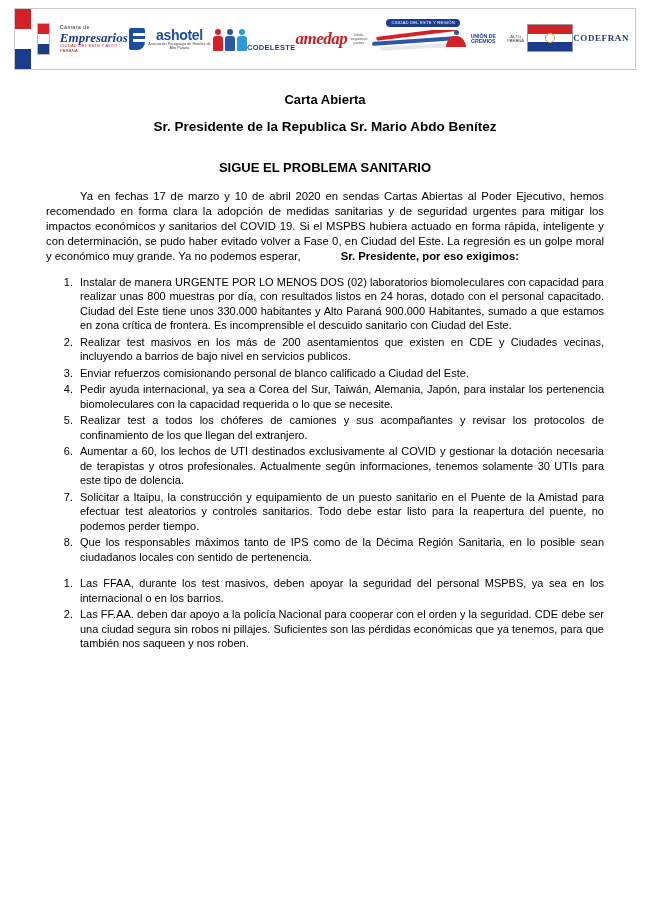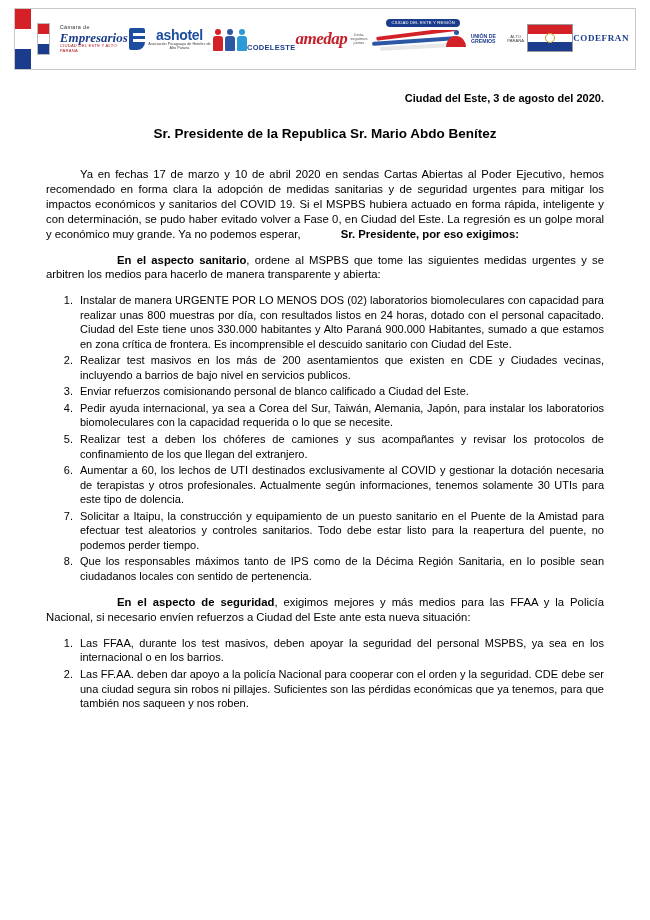--- a/index.html
+++ b/index.html
@@ -263,49 +263,44 @@
             <span class="seal"></span>
           </div>
         <div class="t1">CODEFRAN</div>
       </div>
 
     </div>
   </div>
 
   <div class="doc">
 
-    <div class="date-line">Ciudad del Este, 3 de agosto del 2020.</div>
 
     <div class="title-block">
+      <div class="title1">Carta Abierta</div>
       <div class="title2">Sr. Presidente de la Republica Sr. Mario Abdo Benítez</div>
+      <div class="title3">SIGUE EL PROBLEMA SANITARIO</div>
     </div>
 
     <p class="body indent">
       <span>Ya en fechas 17 de marzo y 10 de abril 2020 en sendas Cartas Abiertas al Poder Ejecutivo, hemos recomendado en forma clara la adopción de medidas sanitarias y de seguridad urgentes para mitigar los impactos económicos y sanitarios del COVID 19. Si el MSPBS hubiera actuado en forma rápida, inteligente y con determinación, se pudo haber evitado volver a Fase 0, en Ciudad del Este. La regresión es un golpe moral y económico muy grande. Ya no podemos esperar,</span>
       <span class="b">Sr. Presidente, por eso exigimos:</span>
     </p>
 
-    <p class="body indent">
-      <span class="b">En el aspecto sanitario</span><span>, ordene al MSPBS que tome las siguientes medidas urgentes y se arbitren los medios para hacerlo de manera transparente y abierta:</span>
-    </p>
 
     <ol class="items">
       <li>Instalar de manera URGENTE POR LO MENOS DOS (02) laboratorios biomoleculares con capacidad para realizar unas 800 muestras por día, con resultados listos en 24 horas, dotado con el personal capacitado. Ciudad del Este tiene unos 330.000 habitantes y Alto Paraná 900.000 Habitantes, sumado a que estamos en zona crítica de frontera. Es incomprensible el descuido sanitario con Ciudad del Este.</li>
       <li>Realizar test masivos en los más de 200 asentamientos que existen en CDE y Ciudades vecinas, incluyendo a barrios de bajo nivel en servicios publicos.</li>
       <li>Enviar refuerzos comisionando personal de blanco calificado a Ciudad del Este.</li>
-      <li>Pedir ayuda internacional, ya sea a Corea del Sur, Taiwán, Alemania, Japón, para instalar los laboratorios biomoleculares con la capacidad requerida o lo que se necesite.</li>
-      <li>Realizar test a deben los chóferes de camiones y sus acompañantes y revisar los protocolos de confinamiento de los que llegan del extranjero.</li>
+      <li>Pedir ayuda internacional, ya sea a Corea del Sur, Taiwán, Alemania, Japón, para instalar los pertenencia biomoleculares con la capacidad requerida o lo que se necesite.</li>
+      <li>Realizar test a todos los chóferes de camiones y sus acompañantes y revisar los protocolos de confinamiento de los que llegan del extranjero.</li>
       <li>Aumentar a 60, los lechos de UTI destinados exclusivamente al COVID y gestionar la dotación necesaria de terapistas y otros profesionales. Actualmente según informaciones, tenemos solamente 30 UTIs para este tipo de dolencia.</li>
       <li>Solicitar a Itaipu, la construcción y equipamiento de un puesto sanitario en el Puente de la Amistad para efectuar test aleatorios y controles sanitarios. Todo debe estar listo para la reapertura del puente, no podemos perder tiempo.</li>
       <li>Que los responsables máximos tanto de IPS como de la Décima Región Sanitaria, en lo posible sean ciudadanos locales con sentido de pertenencia.</li>
     </ol>
 
-    <p class="body indent">
-      <span class="b">En el aspecto de seguridad</span><span>, exigimos mejores y más medios para las FFAA y la Policía Nacional, si necesario envíen refuerzos a Ciudad del Este ante esta nueva situación:</span>
-    </p>
 
     <ol class="items">
       <li>Las FFAA, durante los test masivos, deben apoyar la seguridad del personal MSPBS, ya sea en los internacional o en los barrios.</li>
       <li>Las FF.AA. deben dar apoyo a la policía Nacional para cooperar con el orden y la seguridad. CDE debe ser una ciudad segura sin robos ni pillajes. Suficientes son las pérdidas económicas que ya tenemos, para que también nos saqueen y nos roben.</li>
     </ol>
 
   </div>
 </div>
 
 </body></html>

